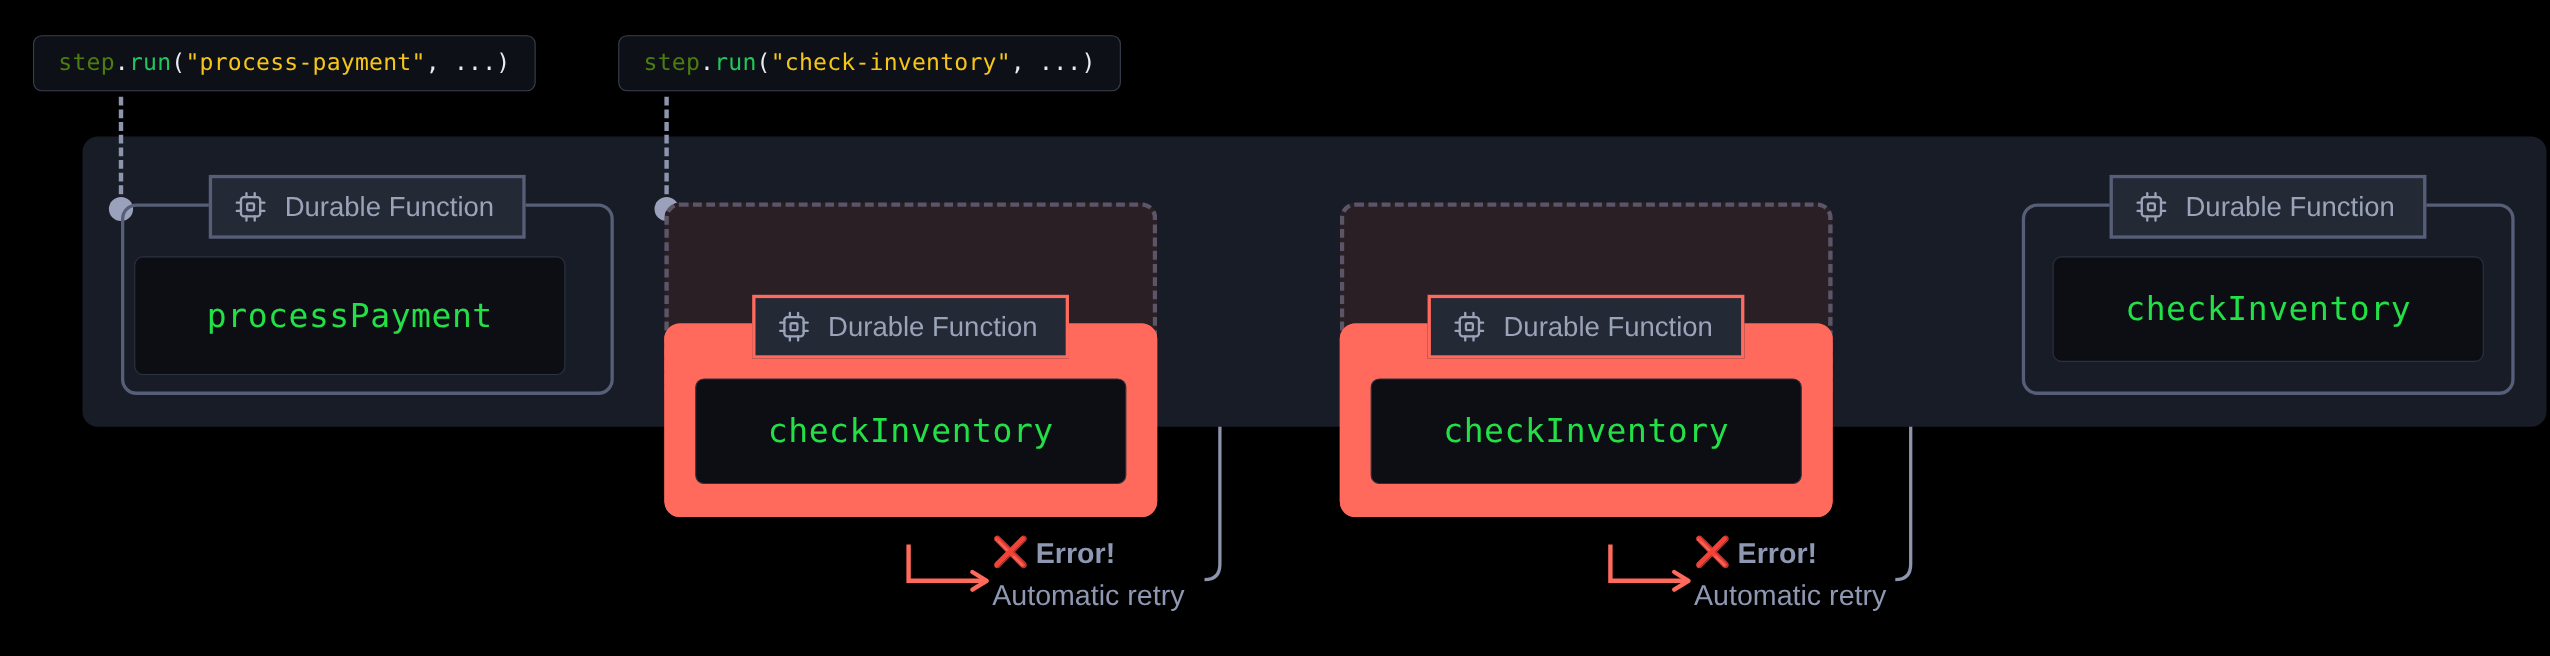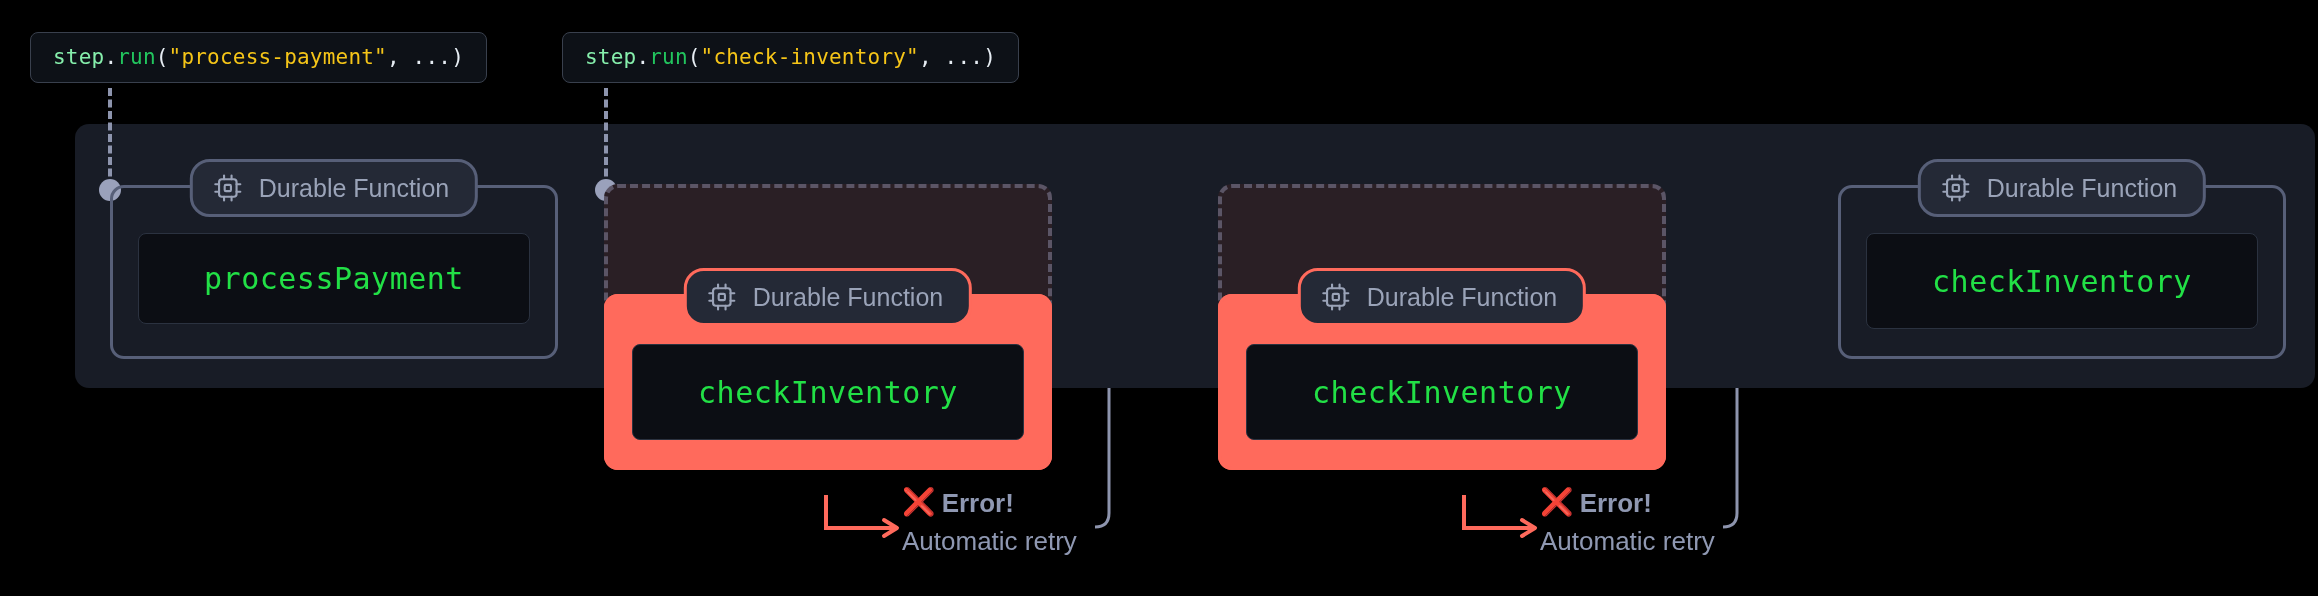--- a/index.html
+++ b/index.html
@@ -18,21 +18,21 @@
     border:1px solid #39404d;
     border-radius:8px;
     padding:14px 22px;
     font-family:"DejaVu Sans Mono","Liberation Mono",monospace;
     font-size:21px;
     letter-spacing:.2px;
     white-space:nowrap;
     color:#e6edf3;
     line-height:1;
   }
-  .tok-plain{color:#86efac;}
+  .tok-plain{color:#4d7c0f;}
   .tok-fn{color:#22c55e;}
   .tok-str{color:#f5c518;}
   .tok-punc{color:#e6edf3;}
 
   
   .dashline{
     position:absolute;
     width:0;
     border-left:4px dashed #8d94ad;
   }
@@ -59,21 +59,21 @@
   }
   .group.failed .frame{ border-color:#ff6a5c; }
 
   .badge{
     position:absolute;
     left:50%;transform:translateX(-50%);
     top:0;
     display:flex;align-items:center;gap:16px;
     background:#242936;
     border:3px solid #575f78;
-    border-radius:20px;
+    border-radius:0;
     padding:11px 26px 11px 20px;
     box-sizing:border-box;
     white-space:nowrap;
     z-index:3;
   }
   .group.failed .badge{ border-color:#ff6a5c; }
   .badge-label{
     color:#9aa3b8;
     font-size:25px;
     line-height:1;
@@ -170,21 +170,21 @@
   <div class="group" style="left:110px;top:159px;width:448px;height:200px;">
     <div class="frame"></div>
     <div class="badge" style="top:0;">
       <svg class="chip-icon" viewBox="0 0 24 24" fill="none" stroke="#9aa3b8" stroke-width="1.7" stroke-linecap="round" stroke-linejoin="round">
         <rect x="5" y="5" width="14" height="14" rx="2.2"></rect>
         <rect x="9.5" y="9.5" width="5" height="5" rx="1"></rect>
         <path d="M9 2v3M15 2v3M9 19v3M15 19v3M2 9h3M2 15h3M19 9h3M19 15h3"></path>
       </svg>
       <span class="badge-label">Durable Function</span>
     </div>
-    <div class="codebox" style="left:28px;top:74px;width:392px;height:91px;">
+    <div class="codebox" style="left:12px;top:74px;width:392px;height:108px;">
       <span>processPayment</span>
     </div>
   </div>
 
   <div class="retrybox" style="left:604px;top:184px;width:448px;height:184px;"></div>
   <div class="redbody" style="left:604px;top:294px;width:448px;height:176px;"></div>
 
   <div class="group failed" style="left:604px;top:268px;width:448px;height:202px;">
     <div class="frame" style="background:transparent;"></div>
     <div class="badge" style="top:0;">

